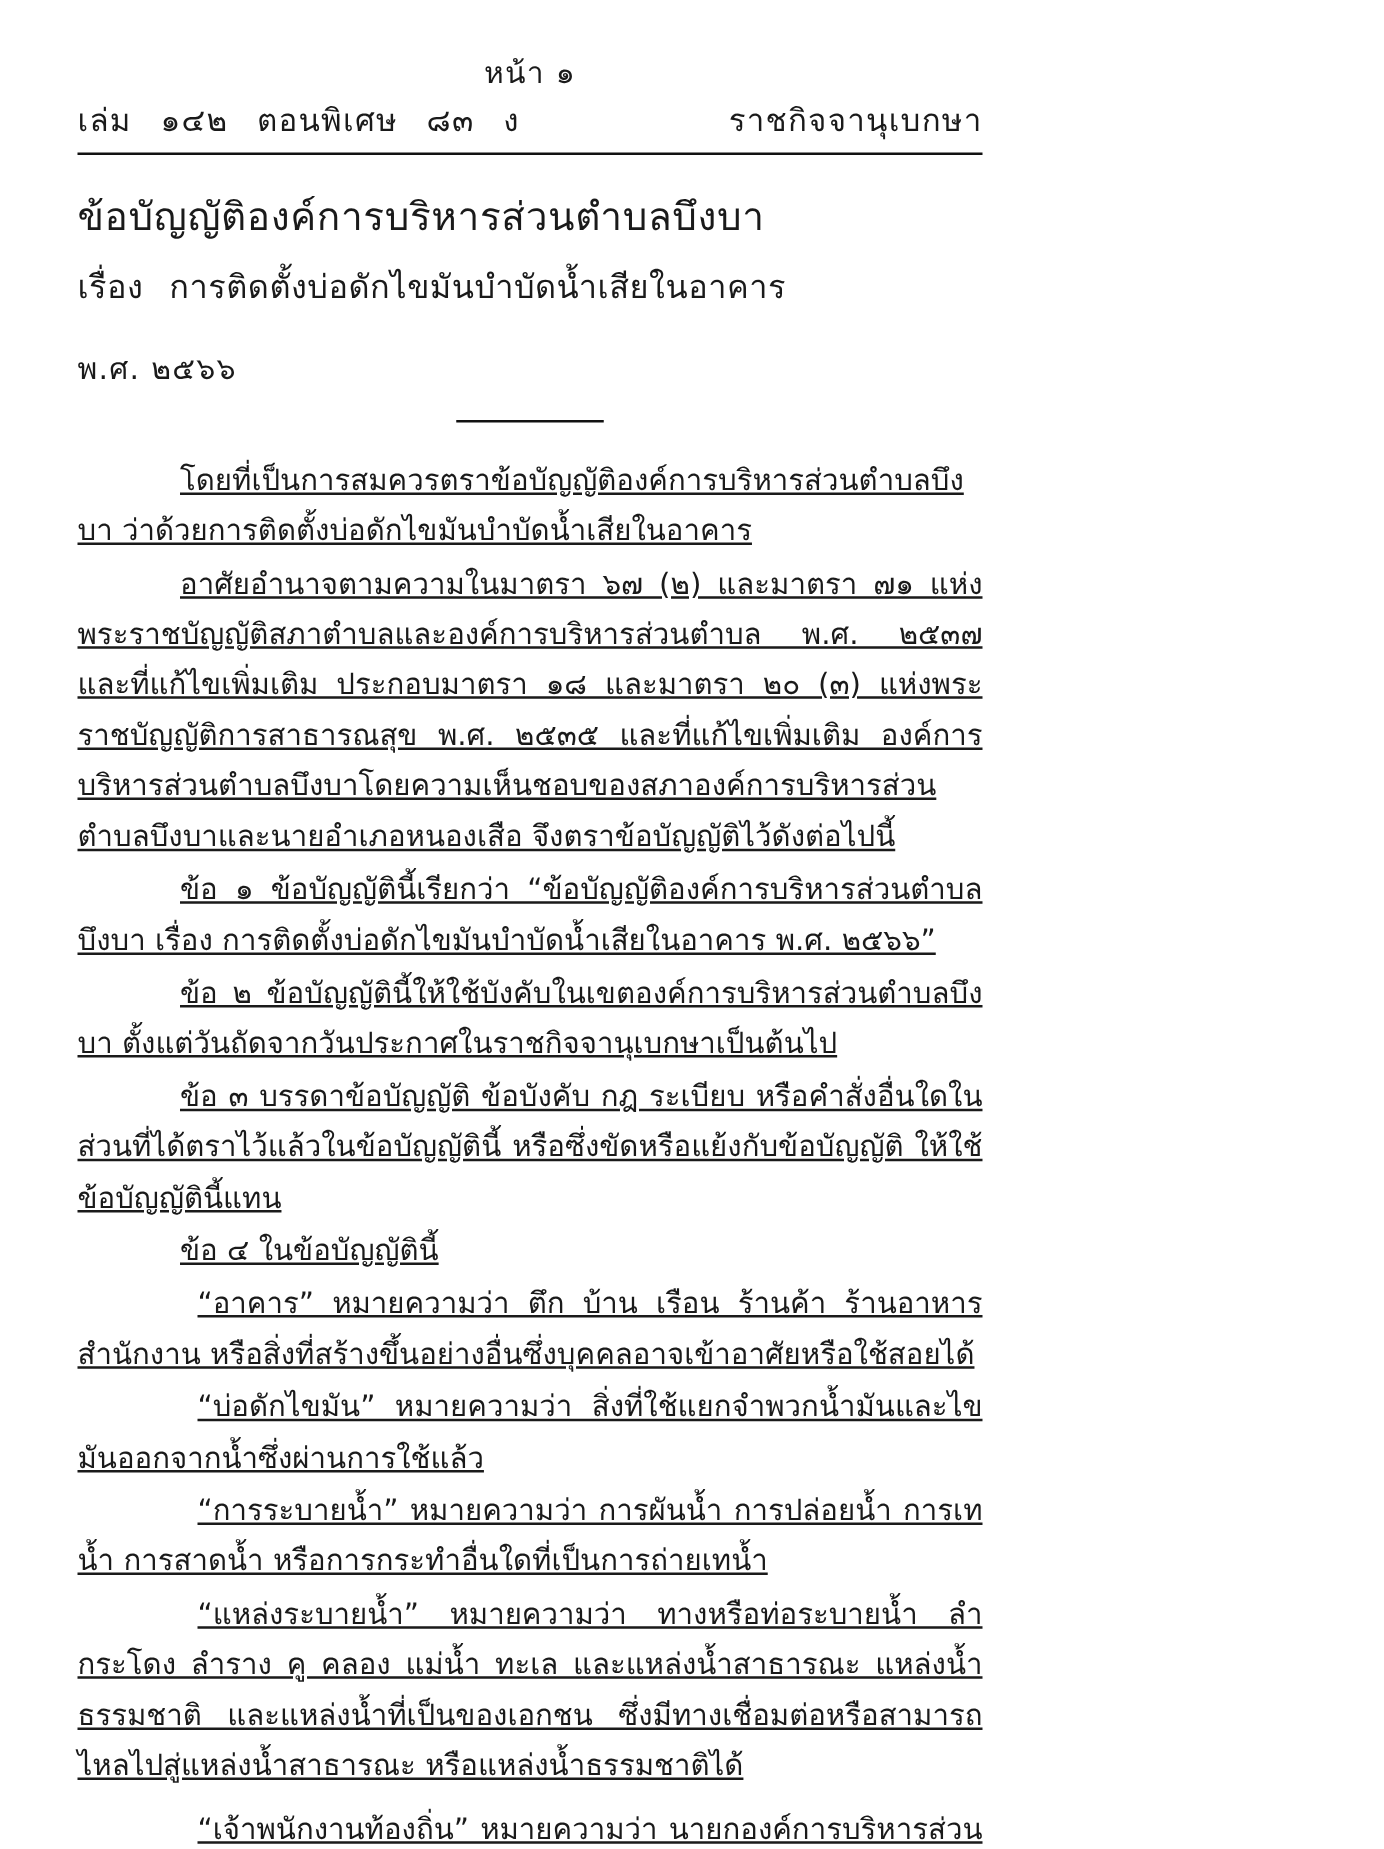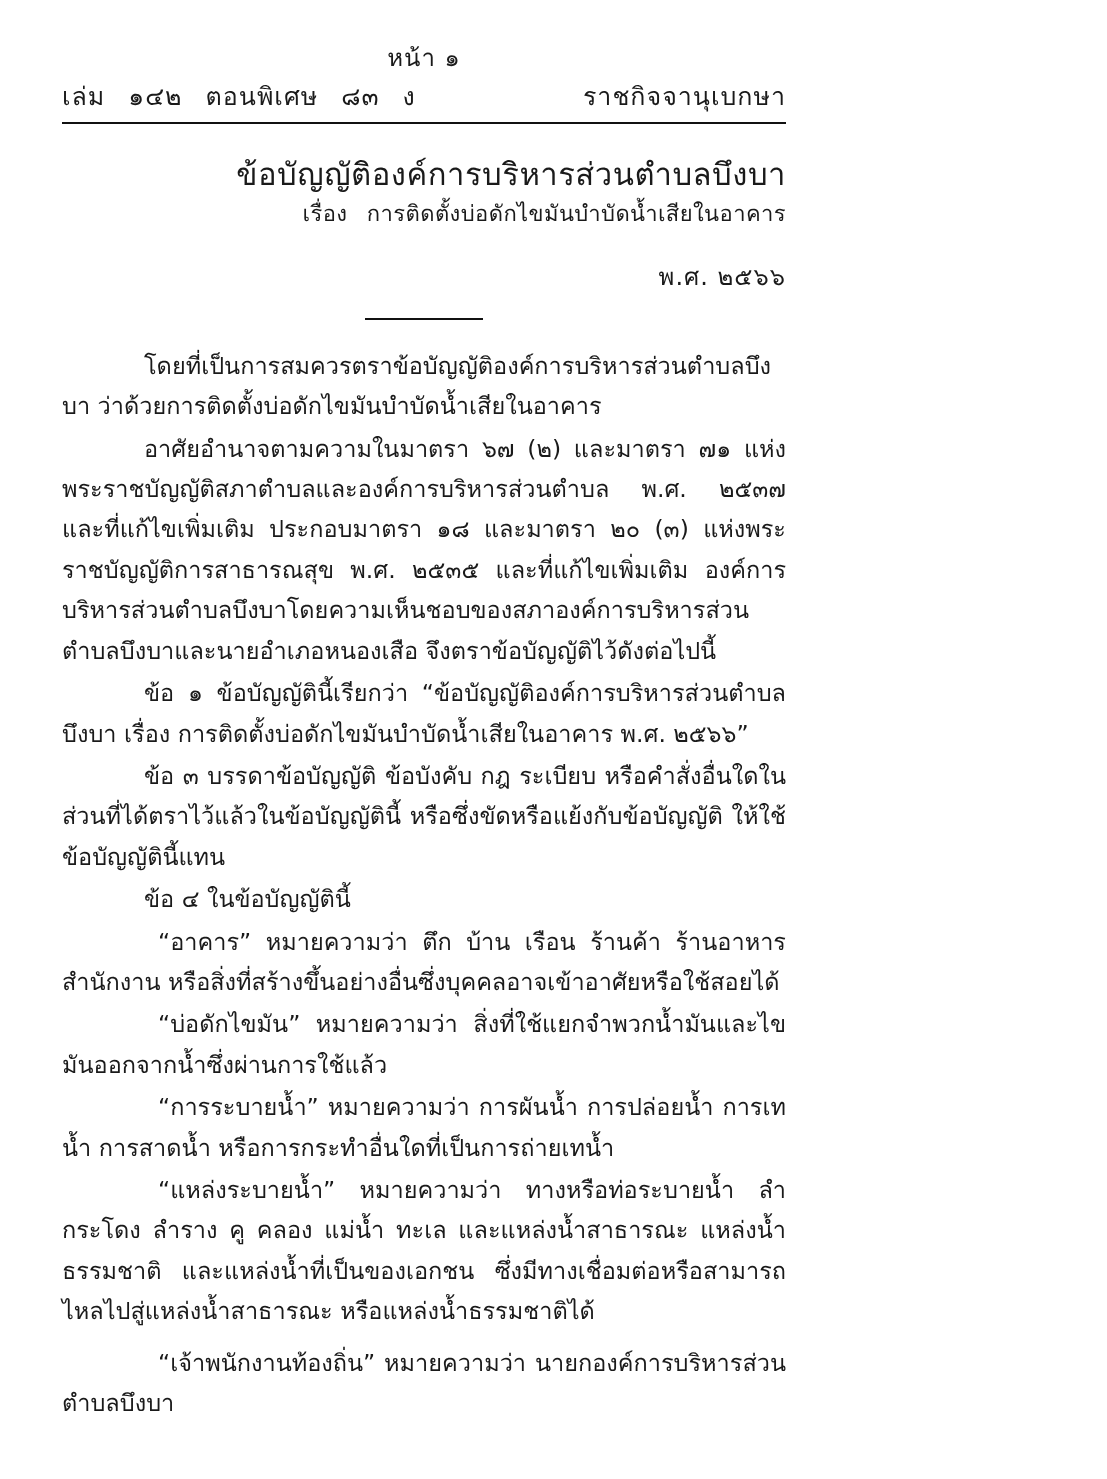--- a/index.html
+++ b/index.html
@@ -65,30 +65,31 @@
   .rule {
     position: absolute;
     left: 0;
     right: 0;
     top: 92px;
     border-bottom: 2px solid #111;
   }
 
   
   .title-block {
-    text-align: right;
+    text-align: left;
     margin-top: 28px;
   }
   .doc-title {
     font-size: 31px;
     letter-spacing: 0.5px;
     line-height: 1.35;
   }
   .doc-subject {
-    font-size: 22px;
+    font-size: 26px;
+    margin-top: 12px;
     letter-spacing: 0.4px;
   }
   .doc-subject .lead { margin-right: 12px; }
   .doc-year {
     font-size: 24px;
     margin-top: 26px;
     letter-spacing: 1px;
   }
   .short-rule {
     width: 118px;
@@ -101,20 +102,21 @@
   .body-text {
     margin-top: 26px;
     font-size: 23.5px;
     line-height: 1.72;
     text-align: justify;
     text-justify: inter-word;
   }
   .para {
     margin: 0 0 2px 0;
     text-indent: 82px;
+    text-decoration: underline;
   }
   .para.quote-indent { text-indent: 96px; }
   .para.tight { margin-bottom: 0; margin-top: 11px; }
 </style>
 </head>
 <body>
 
 <div class="page">
 
   <div class="masthead">
@@ -141,20 +143,21 @@
       <span>การติดตั้งบ่อดักไขมันบำบัดน้ำเสียในอาคาร</span>
     </div>
     <div class="doc-year">พ.ศ. ๒๕๖๖</div>
     <div class="short-rule"></div>
   </div>
 
   <div class="body-text">
     <p class="para">โดยที่เป็นการสมควรตราข้อบัญญัติองค์การบริหารส่วนตำบลบึงบา  ว่าด้วยการติดตั้งบ่อดักไขมันบำบัดน้ำเสียในอาคาร</p>
     <p class="para">อาศัยอำนาจตามความในมาตรา ๖๗ (๒) และมาตรา ๗๑ แห่งพระราชบัญญัติสภาตำบลและองค์การบริหารส่วนตำบล พ.ศ. ๒๕๓๗ และที่แก้ไขเพิ่มเติม ประกอบมาตรา ๑๘ และมาตรา ๒๐ (๓) แห่งพระราชบัญญัติการสาธารณสุข พ.ศ. ๒๕๓๕ และที่แก้ไขเพิ่มเติม  องค์การบริหารส่วนตำบลบึงบาโดยความเห็นชอบของสภาองค์การบริหารส่วนตำบลบึงบาและนายอำเภอหนองเสือ  จึงตราข้อบัญญัติไว้ดังต่อไปนี้</p>
     <p class="para">ข้อ ๑ ข้อบัญญัตินี้เรียกว่า “ข้อบัญญัติองค์การบริหารส่วนตำบลบึงบา เรื่อง การติดตั้งบ่อดักไขมันบำบัดน้ำเสียในอาคาร พ.ศ. ๒๕๖๖”</p>
+    <p class="para">ข้อ ๒ ข้อบัญญัตินี้ให้ใช้บังคับในเขตองค์การบริหารส่วนตำบลบึงบา ตั้งแต่วันถัดจากวันประกาศในราชกิจจานุเบกษาเป็นต้นไป</p>
     <p class="para">ข้อ ๓ บรรดาข้อบัญญัติ ข้อบังคับ กฎ ระเบียบ หรือคำสั่งอื่นใดในส่วนที่ได้ตราไว้แล้วในข้อบัญญัตินี้ หรือซึ่งขัดหรือแย้งกับข้อบัญญัติ ให้ใช้ข้อบัญญัตินี้แทน</p>
     <p class="para">ข้อ ๔ ในข้อบัญญัตินี้</p>
     <p class="para quote-indent">“อาคาร” หมายความว่า ตึก บ้าน เรือน ร้านค้า ร้านอาหาร สำนักงาน หรือสิ่งที่สร้างขึ้นอย่างอื่นซึ่งบุคคลอาจเข้าอาศัยหรือใช้สอยได้</p>
     <p class="para quote-indent">“บ่อดักไขมัน” หมายความว่า สิ่งที่ใช้แยกจำพวกน้ำมันและไขมันออกจากน้ำซึ่งผ่านการใช้แล้ว</p>
     <p class="para quote-indent">“การระบายน้ำ” หมายความว่า การผันน้ำ การปล่อยน้ำ การเทน้ำ การสาดน้ำ หรือการกระทำอื่นใดที่เป็นการถ่ายเทน้ำ</p>
     <p class="para quote-indent">“แหล่งระบายน้ำ” หมายความว่า ทางหรือท่อระบายน้ำ ลำกระโดง ลำราง คู คลอง แม่น้ำ ทะเล และแหล่งน้ำสาธารณะ แหล่งน้ำธรรมชาติ และแหล่งน้ำที่เป็นของเอกชน ซึ่งมีทางเชื่อมต่อหรือสามารถไหลไปสู่แหล่งน้ำสาธารณะ หรือแหล่งน้ำธรรมชาติได้</p>
     <p class="para quote-indent tight">“เจ้าพนักงานท้องถิ่น” หมายความว่า นายกองค์การบริหารส่วนตำบลบึงบา</p>
   </div>
 
 </div>

